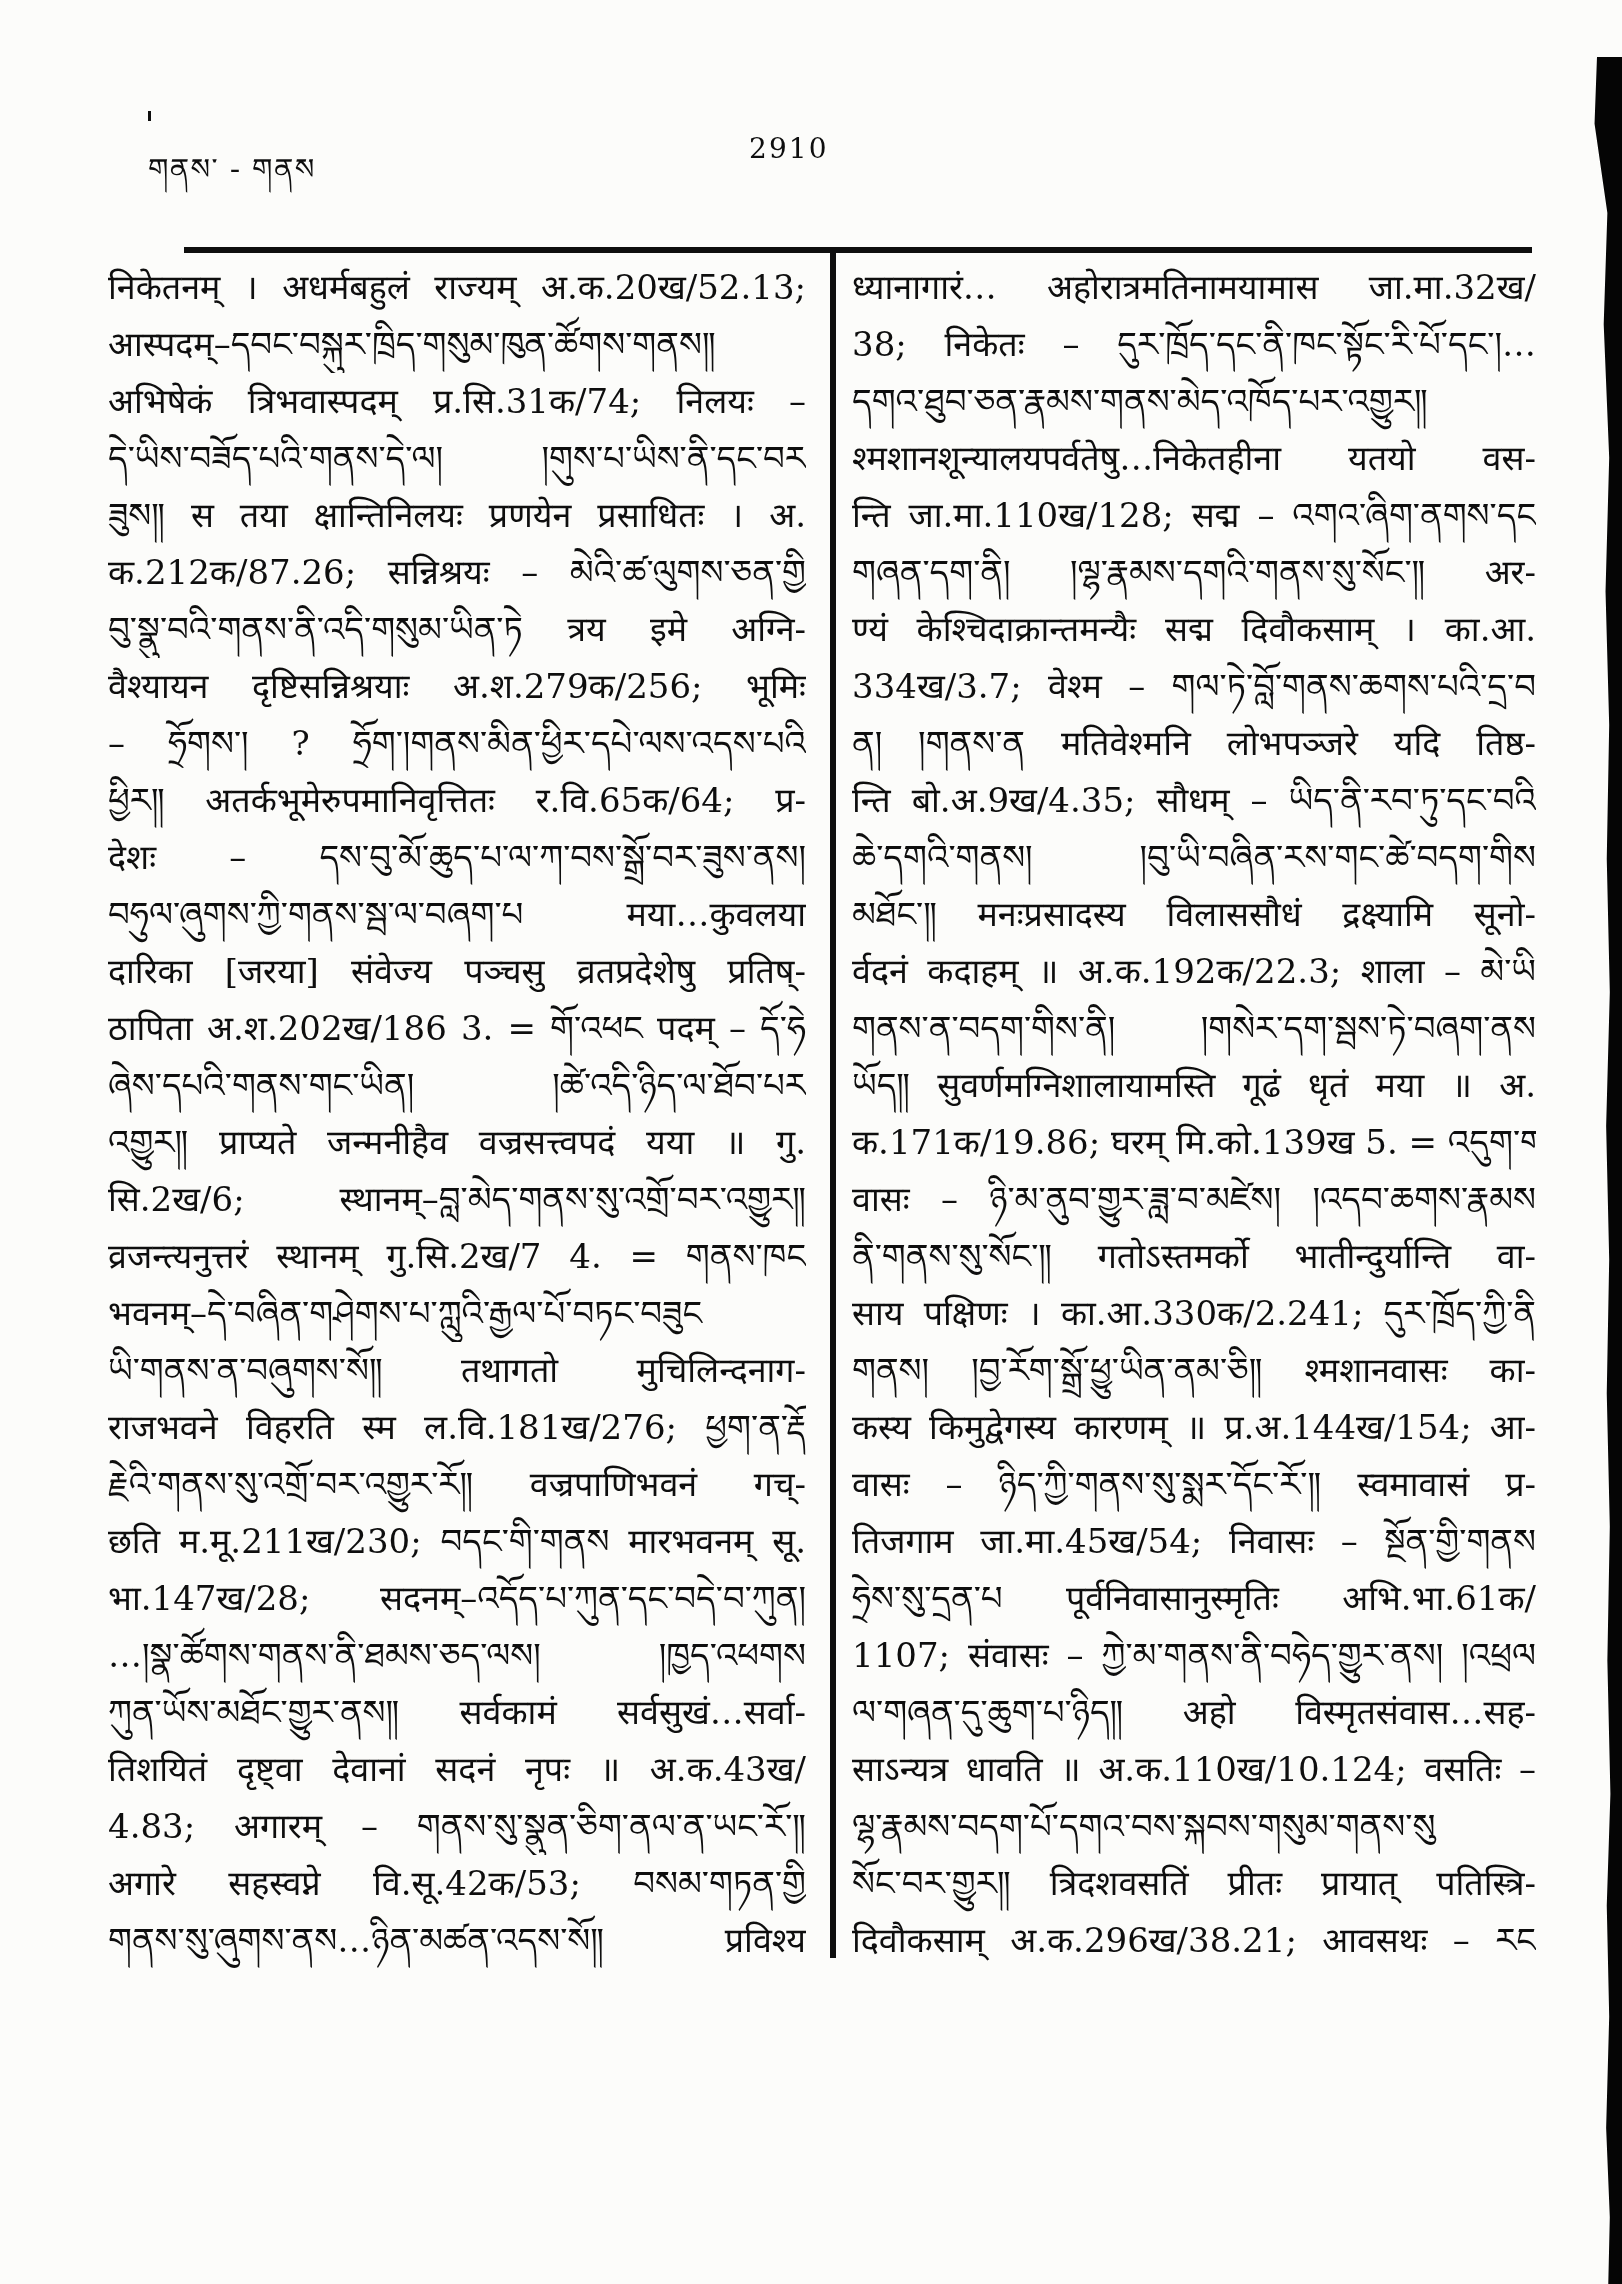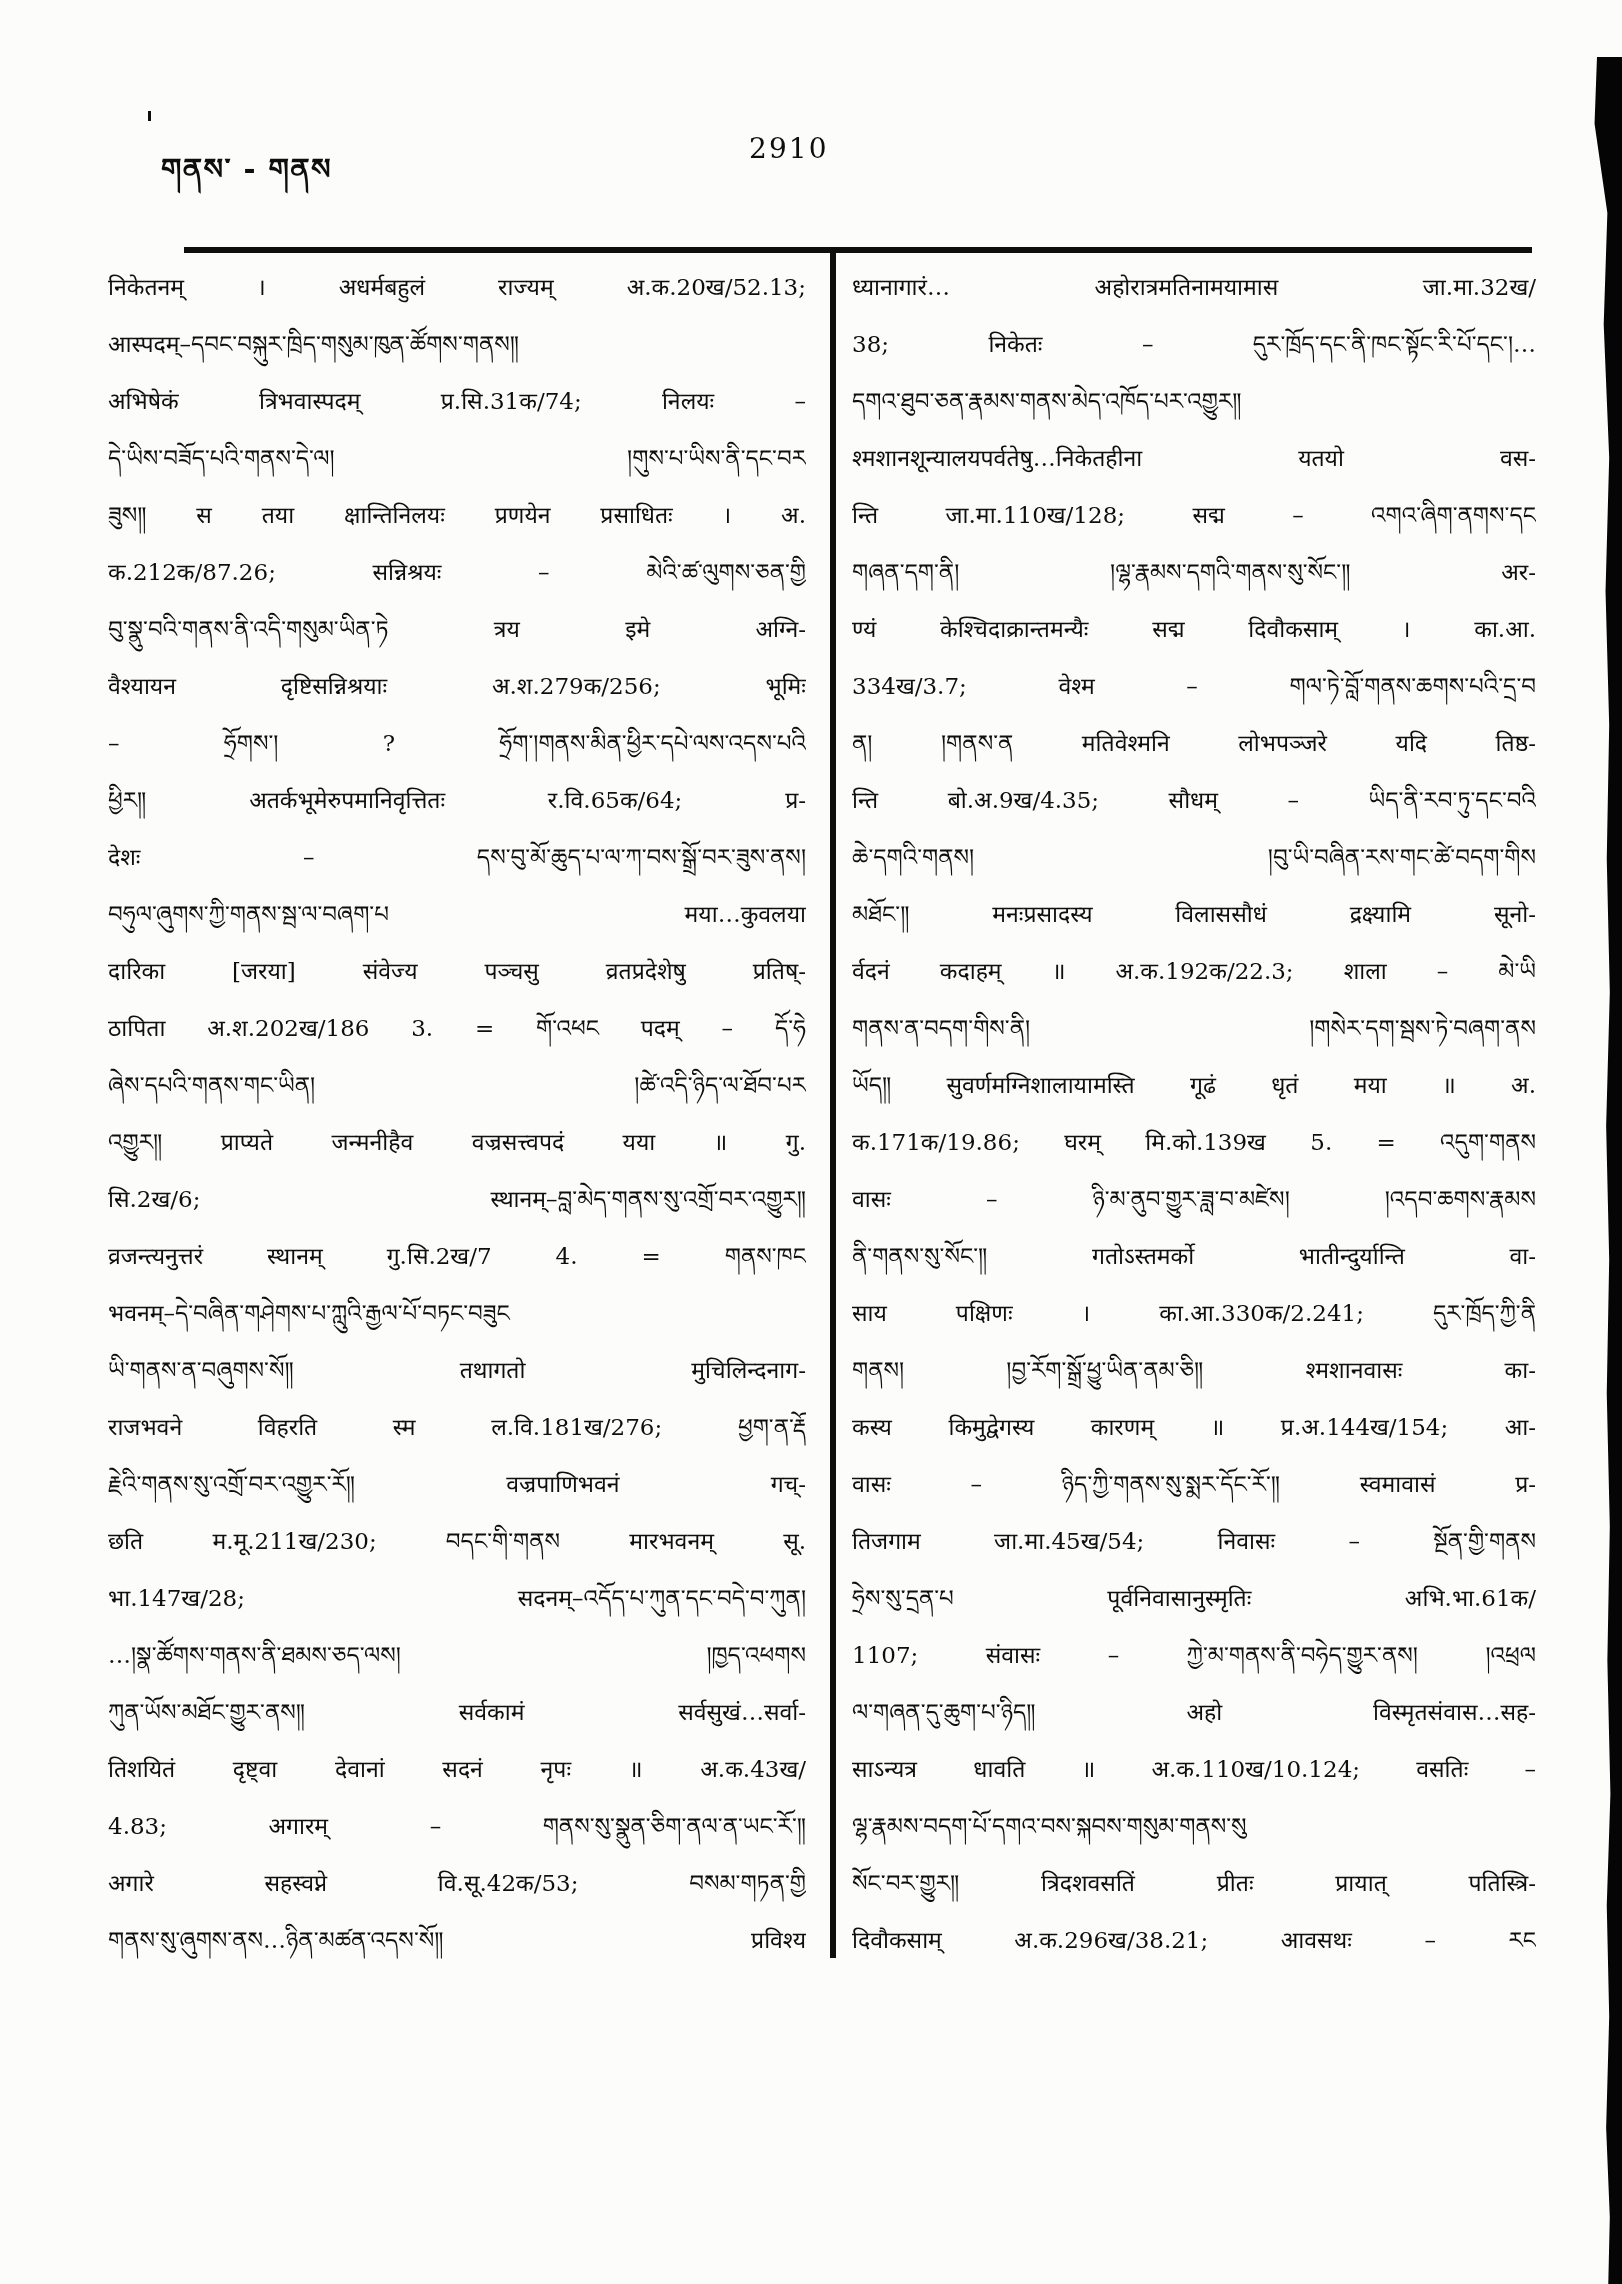--- a/index.html
+++ b/index.html
@@ -9,41 +9,41 @@
   html,body{margin:0;padding:0;background:#888;}
   .page{
     position:relative;
     width:1622px;height:2284px;
     background:var(--paper);
     overflow:hidden;
     font-family:"DejaVu Serif","Liberation Serif",serif;
     color:var(--ink);
   }
   .running-head{
-    position:absolute;left:161px;top:136px;
-    font-size:29px;font-weight:bold;letter-spacing:1.4px;
+    position:absolute;left:148px;top:136px;
+    font-size:29px;font-weight:normal;letter-spacing:1.4px;
     color:var(--ink);
     font-family:"DejaVu Sans","Liberation Sans",sans-serif;
   }
   .page-number{
     position:absolute;left:749px;top:132px;
     font-size:28px;letter-spacing:2.1px;
     color:var(--ink);
   }
   .top-rule{
     position:absolute;left:184px;top:247px;
     width:1348px;height:5.5px;background:var(--ink);
   }
   .column-divider{
     position:absolute;left:830px;top:248px;
     width:6.2px;height:1710px;background:var(--ink);
   }
   .column{
     position:absolute;top:259px;
-    font-size:23px;line-height:57px;
+    font-size:34px;line-height:57px;
     text-align:justify;
     color:var(--ink);
   }
   .column .line{
     text-align:justify;
     text-align-last:justify;
     white-space:nowrap;
     overflow:hidden;
     height:57px;
   }

